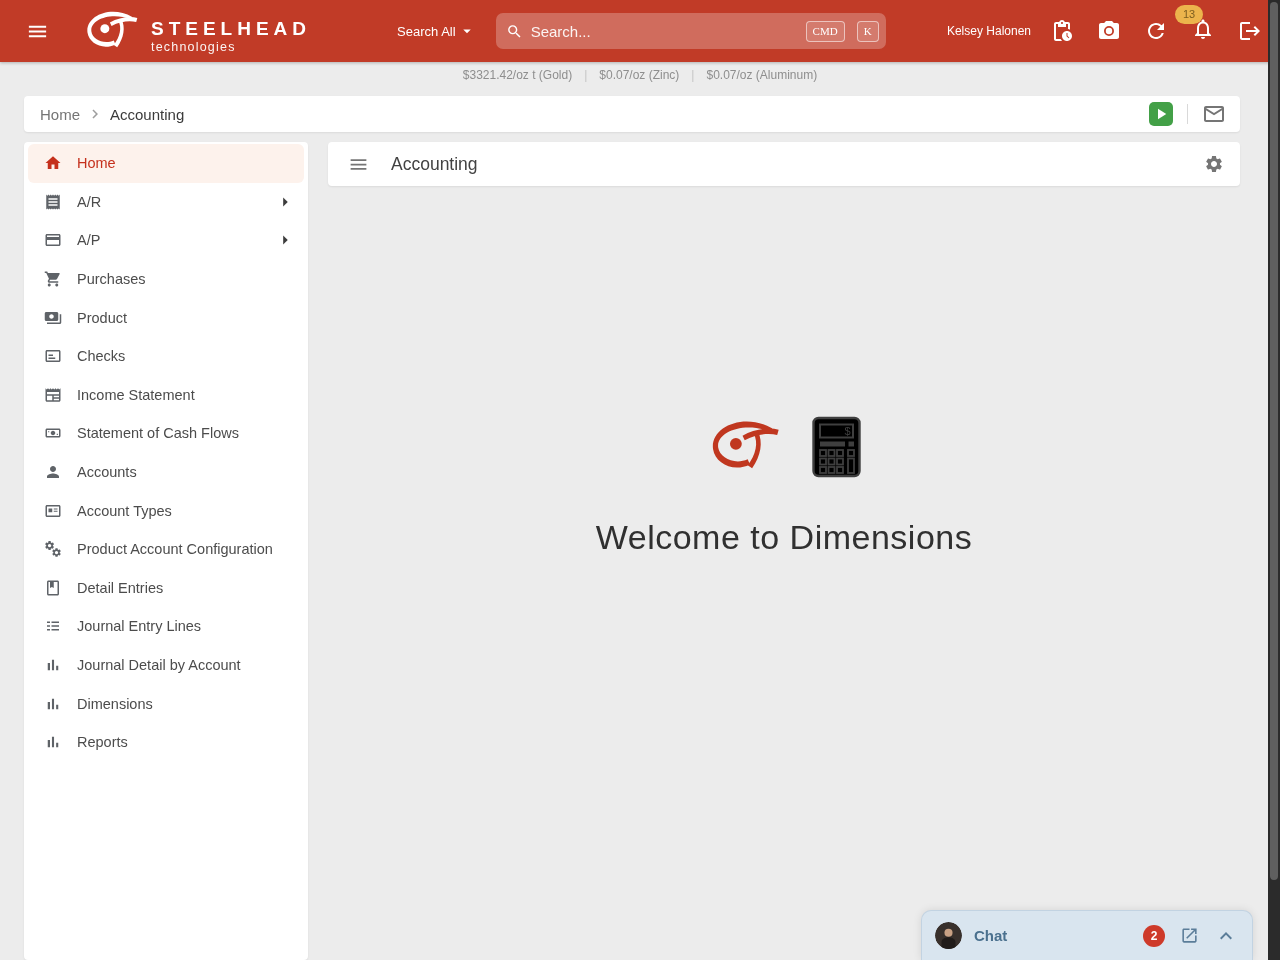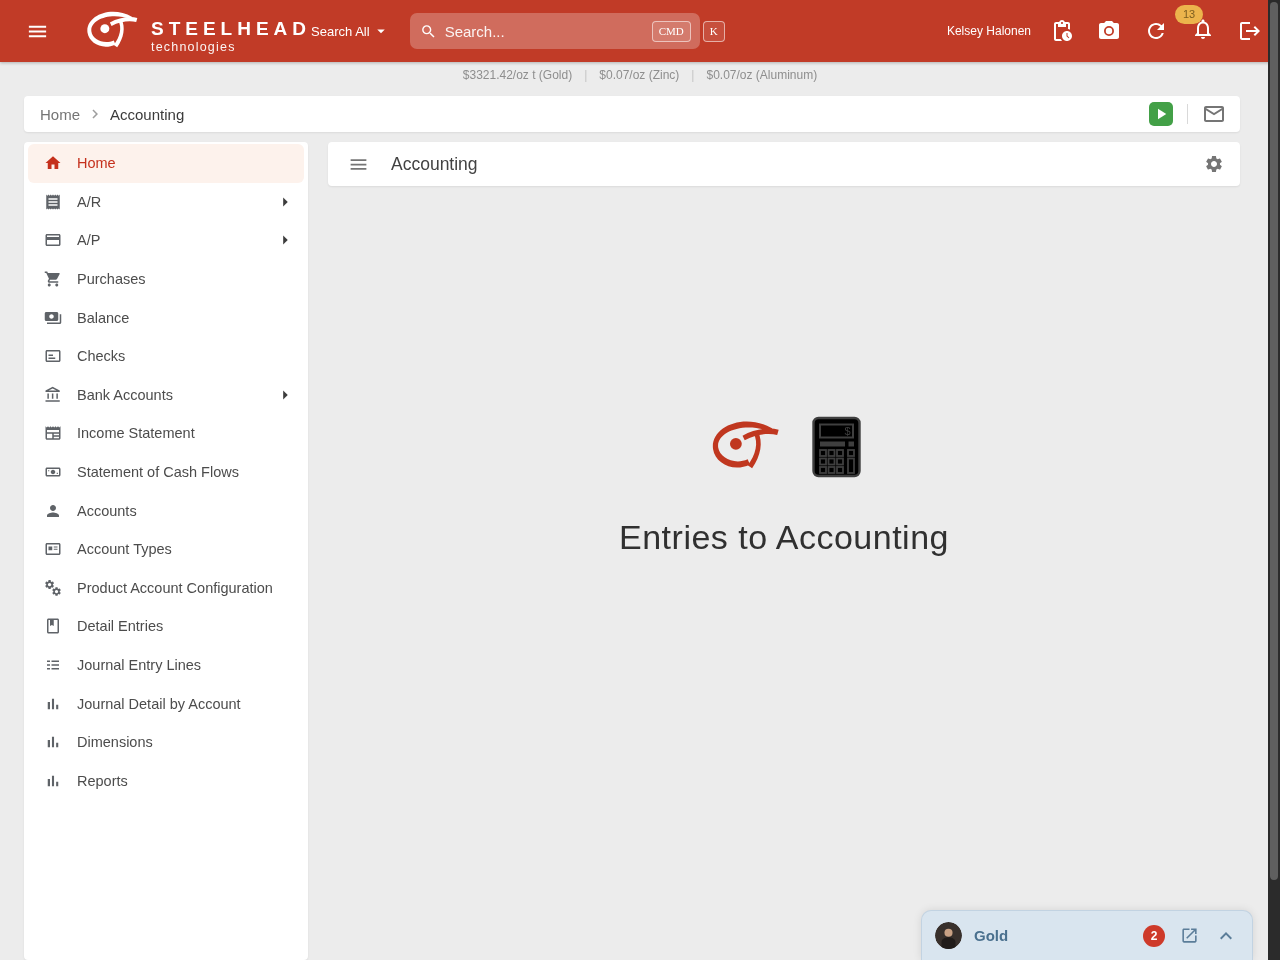--- a/index.html
+++ b/index.html
@@ -19,24 +19,24 @@
     position:relative; z-index:5; color:#fff;
     box-shadow:0 1px 3px rgba(0,0,0,.25);
   }
   .icon-btn { background:none; border:none; color:#fff; cursor:pointer; padding:0; }
   .icon-btn svg { width:24px; height:24px; }
   .menu-btn svg { width:23px; height:23px; }
   .brand { display:flex; align-items:flex-end; gap:12px; margin-left:34px; cursor:pointer; }
   .brand-logo svg { width:56px; height:45px; }
   .brand-name { font-size:19px; font-weight:bold; letter-spacing:5px; line-height:1.1; }
   .brand-sub { font-size:12.5px; letter-spacing:1.2px; font-weight:normal; opacity:.95; }
-  .search-scope { display:flex; align-items:center; gap:2px; font-size:13px; cursor:pointer; }
+  .search-scope { display:flex; align-items:center; gap:2px; margin-left:86px; font-size:13px; cursor:pointer; }
   .search-scope svg { width:18px; height:18px; }
   .searchbox {
-    margin-left:20px; width:290px; height:36px;
+    margin-left:20px; width:390px; height:36px;
     background:rgba(255,255,255,.25); border-radius:7px;
     display:flex; align-items:center; padding:0 7px 0 10px; gap:8px;
   }
   .searchbox .s-icon svg { width:17px; height:17px; }
   .search-input {
     background:transparent; border:none; outline:none; flex:1;
     color:#fff; font-size:15px; font-family:"Liberation Sans",sans-serif;
   }
   .search-input::placeholder { color:rgba(255,255,255,.92); opacity:1; }
   .kbd {
@@ -289,44 +289,31 @@
         </span>
       <span class="si-label">Purchases</span>
 
     </div>
       <div class="side-item">
       <span class="si-icon">
           <svg viewBox="0 0 24 24">
             <path d="M19 14V6c0-1.1-.9-2-2-2H3c-1.1 0-2 .9-2 2v8c0 1.1.9 2 2 2h14c1.1 0 2-.9 2-2zm-9-1c-1.66 0-3-1.34-3-3s1.34-3 3-3 3 1.34 3 3-1.34 3-3 3zm13-6v11c0 1.1-.9 2-2 2H4v-2h17V7h2z"></path>
           </svg>
         </span>
-      <span class="si-label">Balance</span>
+      <span class="si-label">Product</span>
 
     </div>
       <div class="side-item">
       <span class="si-icon">
           <svg viewBox="0 0 24 24">
             <path d="M20 4H4c-1.1 0-2 .9-2 2v12c0 1.1.9 2 2 2h16c1.1 0 2-.9 2-2V6c0-1.1-.9-2-2-2zm0 14H4V6h16v12zM6 10h6v2H6zm0 4h9v2H6z"></path>
           </svg>
         </span>
       <span class="si-label">Checks</span>
 
-    </div>
-      <div class="side-item">
-      <span class="si-icon">
-          <svg viewBox="0 0 24 24">
-            <path d="M6.5 10h-2v7h2v-7zm6 0h-2v7h2v-7zm8.5 9H2v2h19v-2zm-2.5-9h-2v7h2v-7zm-7-6.74L16.71 6H6.29l5.21-2.74m0-2.26L2 6v2h19V6l-9.5-5z"></path>
-          </svg>
-        </span>
-      <span class="si-label">Bank Accounts</span>
-      <span class="si-chevron">
-          <svg viewBox="0 0 24 24">
-            <path d="M10 17l5-5-5-5v10z"></path>
-          </svg>
-        </span>
     </div>
       <div class="side-item">
       <span class="si-icon">
           <svg viewBox="0 0 24 24">
             <path d="M22 3l-1.67 1.67L18.67 3 17 4.67 15.33 3l-1.66 1.67L12 3l-1.67 1.67L8.67 3 7 4.67 5.33 3 3.67 4.67 2 3v16c0 1.1.9 2 2 2h16c1.1 0 2-.9 2-2V3zM11 19H4v-6h7v6zm9 0h-7v-2h7v2zm0-4h-7v-2h7v2zm0-4H4V8h16v3z"></path>
           </svg>
         </span>
       <span class="si-label">Income Statement</span>
 
     </div>
@@ -449,32 +436,32 @@
                 <rect x="36.5" y="34" width="6" height="6" stroke-width="1.8"></rect>
                 <rect x="8.5" y="42.5" width="6" height="6" stroke-width="1.8"></rect>
                 <rect x="17" y="42.5" width="6" height="6" stroke-width="1.8"></rect>
                 <rect x="25.5" y="42.5" width="6" height="6" stroke-width="1.8"></rect>
                 <rect x="8.5" y="51" width="6" height="6" stroke-width="1.8"></rect>
                 <rect x="17" y="51" width="6" height="6" stroke-width="1.8"></rect>
                 <rect x="25.5" y="51" width="6" height="6" stroke-width="1.8"></rect>
                 <rect x="36.5" y="42.5" width="6" height="14.5" stroke-width="1.8"></rect>
               </svg></span></span>
       </div>
-      <h1 class="welcome-title">Entries to Accounting</h1>
+      <h1 class="welcome-title">Welcome to Dimensions</h1>
     </div>
   </section>
 </div>
 
 <div class="chat">
   <span class="chat-avatar"><span><svg viewBox="0 0 24 24">
           <circle cx="12" cy="12" r="12" fill="#38302c"></circle>
           <circle cx="12" cy="9.5" r="3.6" fill="#c9a184"></circle>
           <path d="M12 13.5c-3.6 0-6.2 1.9-6.2 4.3V24h12.4v-6.2c0-2.4-2.6-4.3-6.2-4.3z" fill="#211c1a"></path>
         </svg></span></span>
-  <span class="chat-label">Gold</span>
+  <span class="chat-label">Chat</span>
   <span class="chat-right">
     <span class="chat-badge">2</span>
     <button class="icon-btn chat-open"><span><svg viewBox="0 0 24 24">
             <path d="M19 19H5V5h7V3H5c-1.11 0-2 .9-2 2v14c0 1.1.89 2 2 2h14c1.1 0 2-.9 2-2v-7h-2v7zM14 3v2h3.59l-9.83 9.83 1.41 1.41L19 6.41V10h2V3h-7z"></path>
           </svg></span></button>
     <button class="icon-btn chat-collapse"><span><svg viewBox="0 0 24 24">
             <path d="M12 8l-6 6 1.41 1.41L12 10.83l4.59 4.58L18 14z"></path>
           </svg></span></button>
   </span>
 </div>

